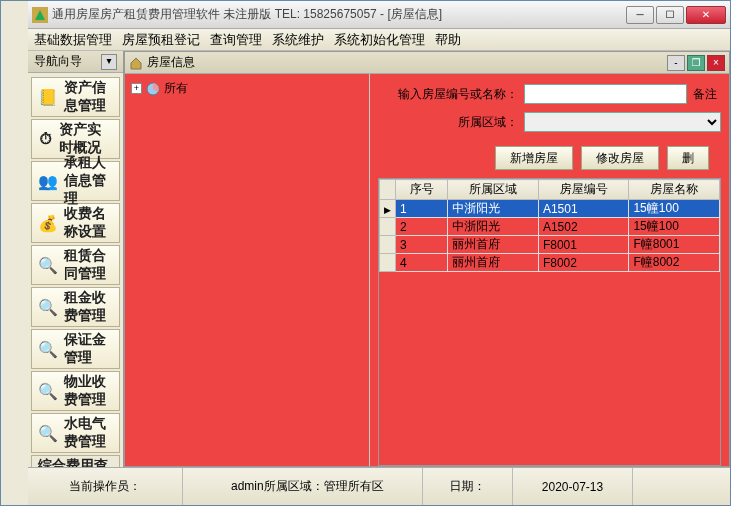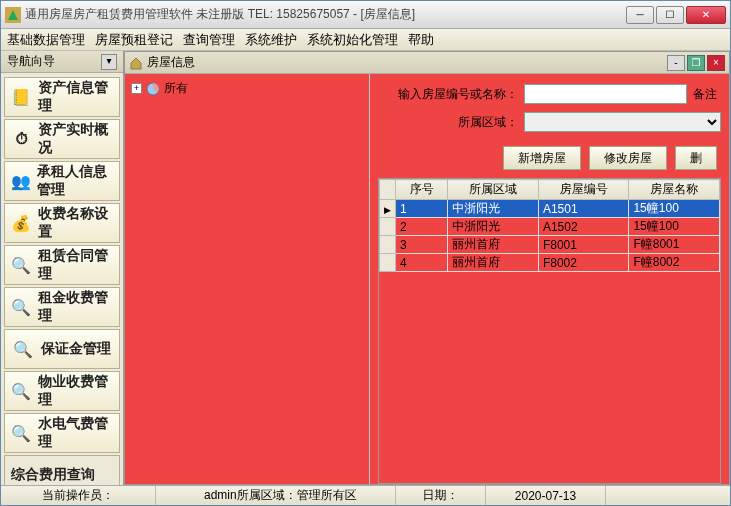--- a/index.html
+++ b/index.html
@@ -1,18 +1,18 @@
 <!DOCTYPE html>
 <html><head>
 <meta charset="utf-8">
 <style>
 * { box-sizing: border-box; margin: 0; padding: 0; font-family: "Microsoft YaHei", "SimSun", sans-serif; }
 body { background: #d0d0d0; width: 731px; height: 506px; overflow: hidden; position: relative; }
 
-.window { width: 731px; height: 506px; background: #ece9d8; display: flex; flex-direction: column; border: 1px solid #6688aa; }
+.window { width: 731px; height: 506px; background: #ece9d8; display: flex; flex-direction: column; border: 1px solid #6688aa; padding-left: 27px; }
 
 .titlebar { height: 28px; background: linear-gradient(to bottom, #f8f8f8 0%, #e8e8e8 50%, #d8d8d8 100%); display: flex; align-items: center; padding: 0 4px; border-bottom: 1px solid #aaa; }
 .titlebar-icon { width: 16px; height: 16px; margin-right: 4px; display:inline-flex; align-items:center; justify-content:center; }
 .titlebar-text { font-size: 12px; color: #444; flex: 1; }
 .winbtns { display: flex; gap: 2px; }
 .winbtn { width: 28px; height: 18px; border: 1px solid #888; background: linear-gradient(to bottom,#f5f5f5,#dcdcdc); border-radius: 2px; display:flex; align-items:center; justify-content:center; font-size:10px; cursor:pointer; }
 .winbtn.close { width: 40px; background: linear-gradient(to bottom,#e67,#c23); color:#fff; border-color:#933; }
 
 .menubar { height: 22px; background: linear-gradient(to bottom,#f5f3e6,#e4e0cb); display:flex; align-items:center; padding: 0 6px; gap: 10px; border-bottom:1px solid #bbb; font-size:13px; color:#000; }
 .menubar span { cursor:pointer; }
@@ -43,33 +43,33 @@
 .tree-exp { width:11px; height:11px; border:1px solid #888; background:#fff; font-size:9px; text-align:center; line-height:9px; cursor:pointer; }
 .tree-chart { width:14px; height:14px; }
 
 .form-pane { flex:1; padding:10px 8px 0 8px; font-size:12px; overflow:hidden; display:flex; flex-direction:column; }
 .form-row { display:flex; align-items:center; margin-bottom:8px; gap:6px; }
 .form-row label { width:140px; text-align:right; }
 .form-row input[type=text] { flex:1; height:20px; border:1px solid #7a9; padding:0 3px; font-size:12px; }
 .form-row select { flex:1; height:20px; border:1px solid #7a9; font-size:12px; }
 .extra-label { width:28px; text-align:left; }
 
-.btnrow { display:flex; gap:8px; justify-content:flex-end; margin:6px 4px 8px 0; }
+.btnrow { display:flex; gap:8px; justify-content:flex-end; margin:6px 12px 8px 0; }
 .btn { height:24px; padding:0 14px; border:1px solid #9a8; background: linear-gradient(to bottom,#fefdf2,#e4e0c4); font-size:12px; cursor:pointer; }
 
 .grid { flex:1; border:1px solid #999; overflow:hidden; position:relative; }
 .grid table { width:100%; border-collapse:collapse; font-size:12px; }
 .grid th { background: linear-gradient(to bottom,#f4f2e6,#e4e0cb); border:1px solid #bbb; height:20px; font-weight:normal; padding:0 4px; }
 .grid td { border:1px solid #ddd; height:18px; padding:0 4px; }
 .grid .rowhdr { width:14px; background:#ece9d8; border:1px solid #bbb; text-align:center; }
 .grid tr.selected td { background:#2060c0; color:#fff; }
 .grid tr.selected .rowhdr { background:#ece9d8; color:#000; }
 .grid .ptr { font-size:9px; }
 
-.statusbar { height:20px; background: linear-gradient(to bottom,#f4f2e6,#e4e0cb); border-top:1px solid #aaa; display:flex; align-items:center; font-size:12px; }
+.statusbar { height:38px; background: linear-gradient(to bottom,#f4f2e6,#e4e0cb); border-top:1px solid #aaa; display:flex; align-items:center; font-size:12px; }
 .statusbar .cell { border-right:1px solid #bbb; padding:0 8px; height:100%; display:flex; align-items:center; }
 .statusbar .cell.w1 { width:155px; justify-content:center; }
 .statusbar .cell.w2 { width:200px;margin-left:40px; }
 .statusbar .cell.w3 { width:90px; justify-content:center; }
 .statusbar .cell.w4 { width:120px; justify-content:center; }
 </style>
 </head>
 <body>
 
 <div class="window">

